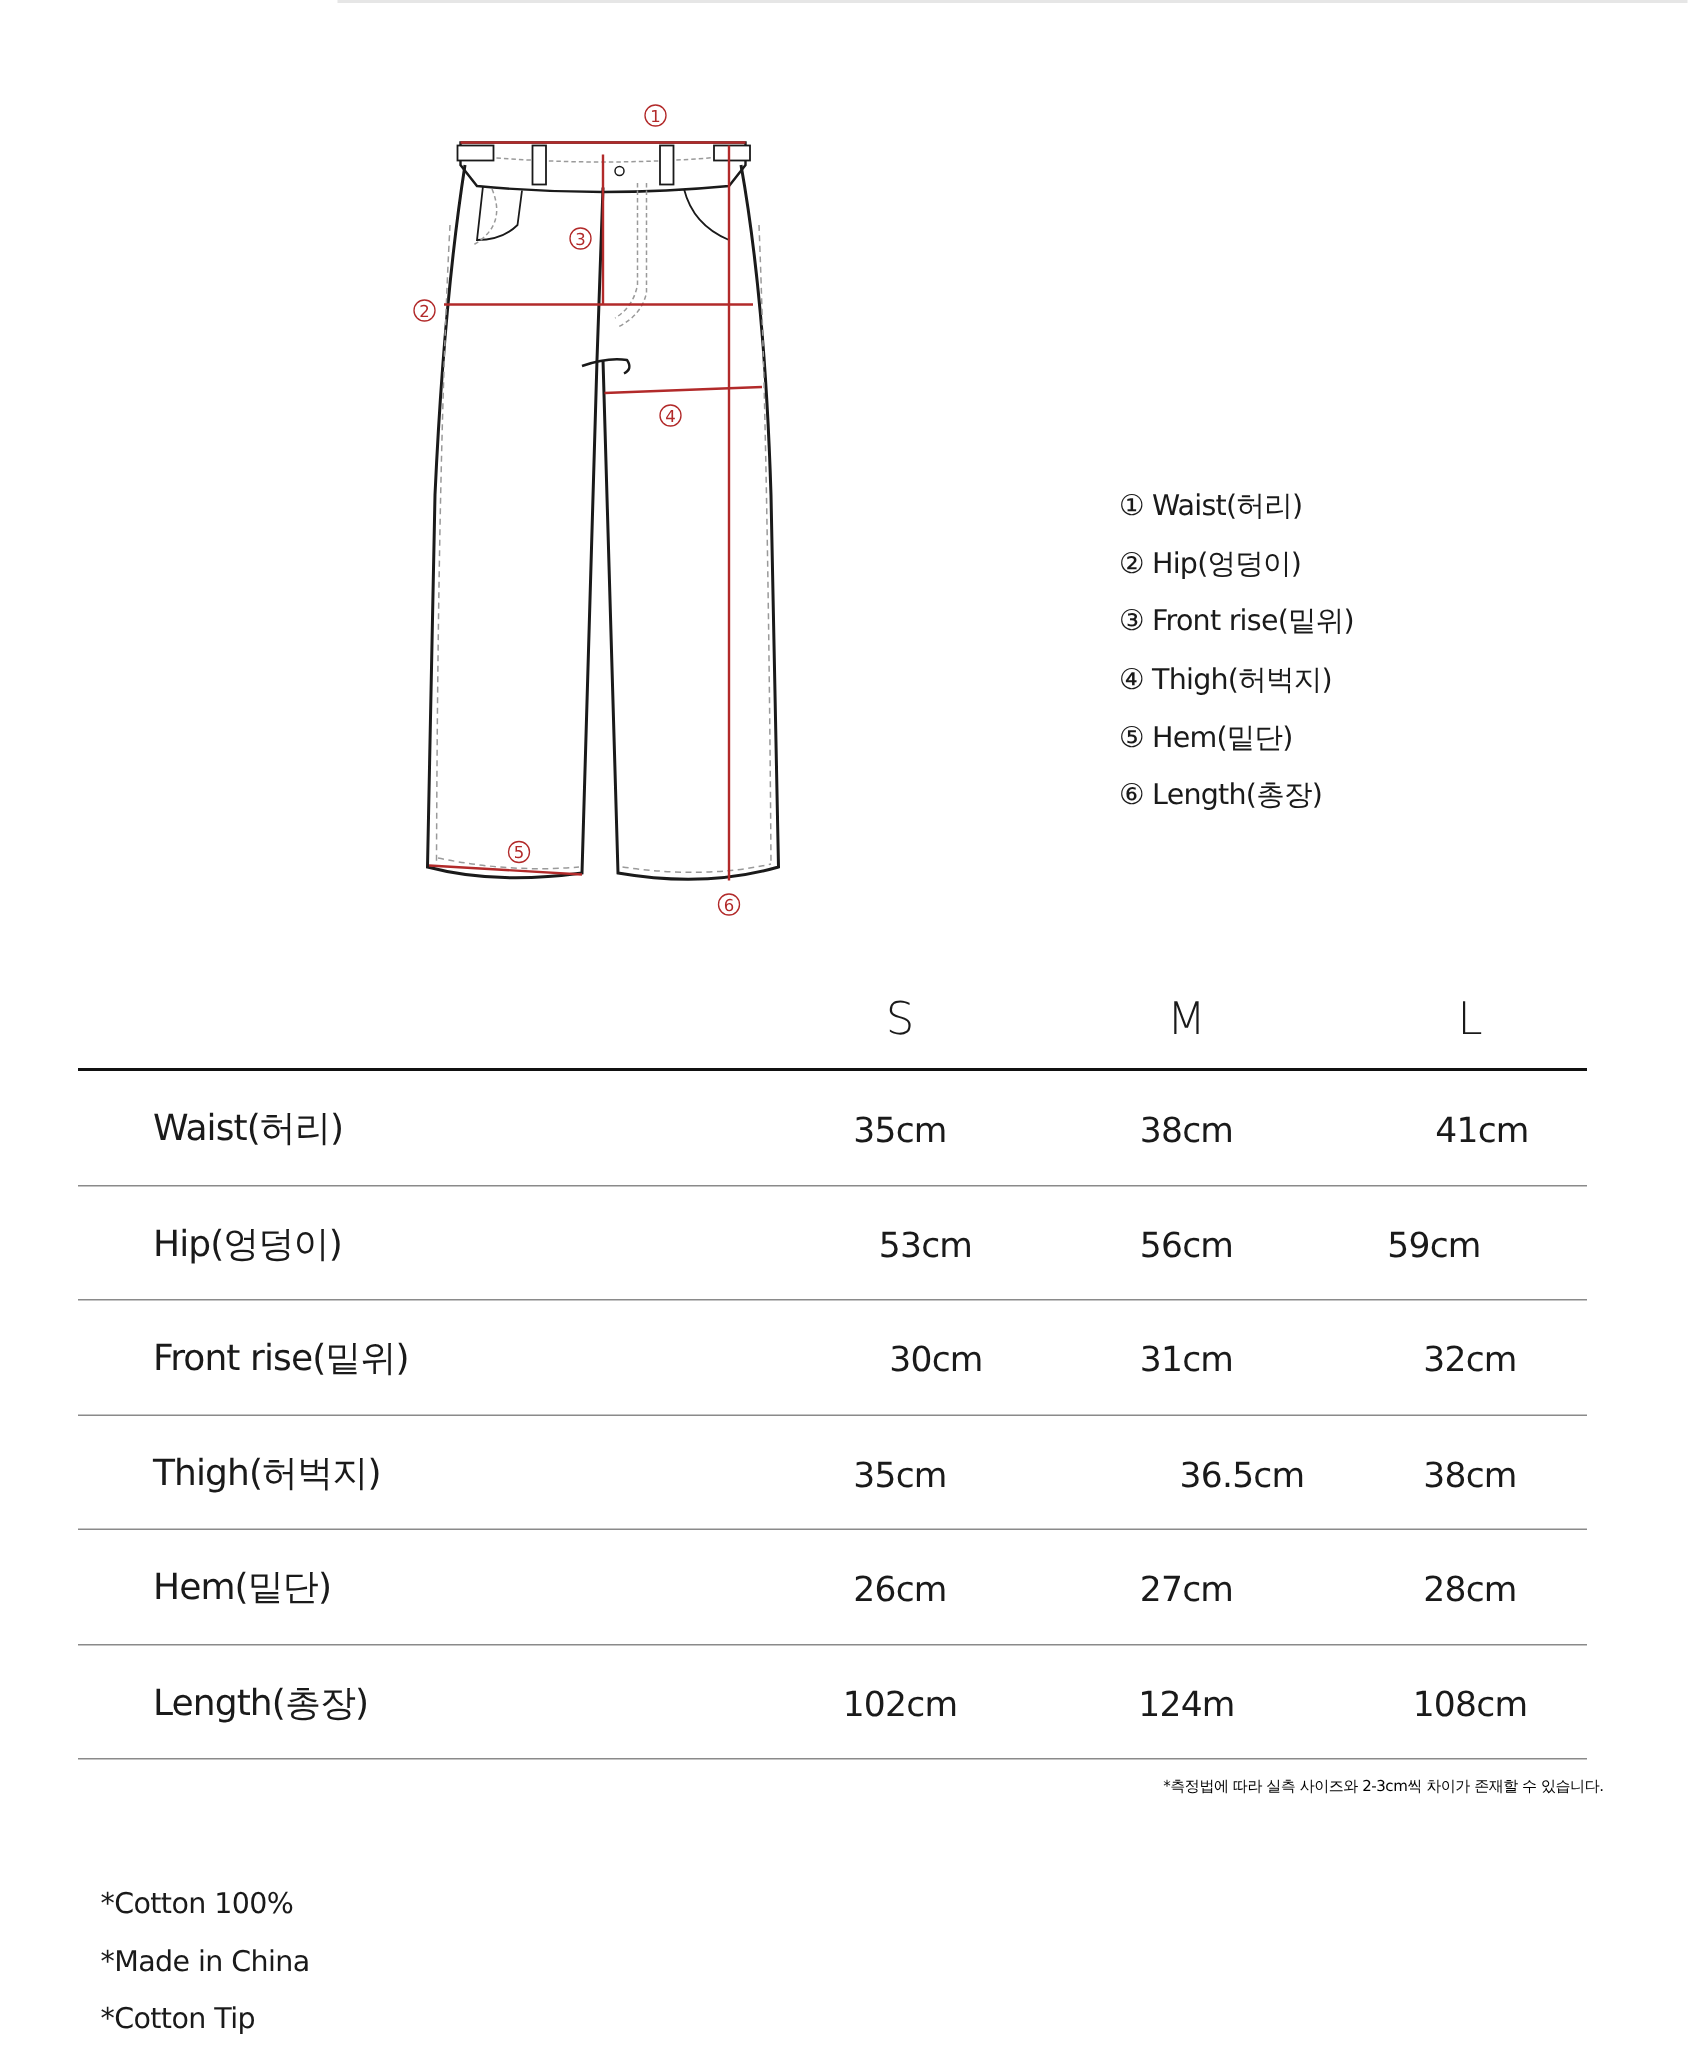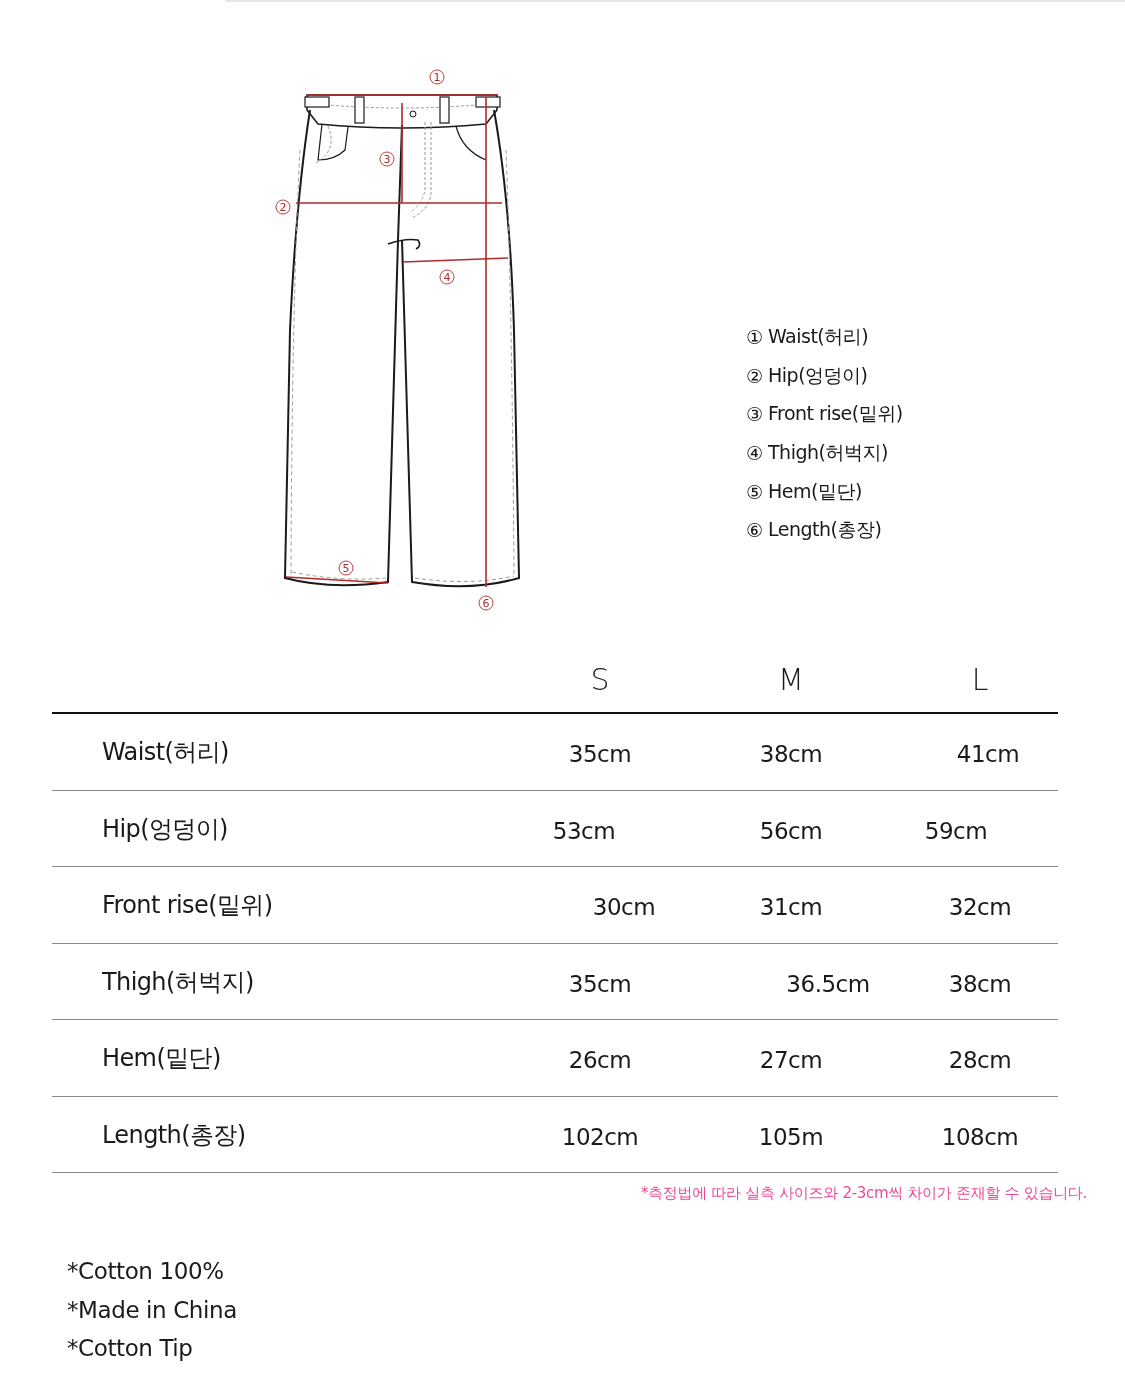--- a/index.html
+++ b/index.html
@@ -9,23 +9,23 @@
   .diagram { position: absolute; left: 260px; top: 55px; width: 280px; height: 570px; }
   .legend { position: absolute; left: 746px; top: 318px; }
   .legend-item { height: 38.6px; font-size: 19px; letter-spacing: -0.5px; display: flex; align-items: center; }
   .legend-num { display: inline-block; width: 22px; font-size: 19px; }
   .size-table { position: absolute; left: 52px; top: 650px; width: 1006px; }
   .head-row { height: 62px; position: relative; border-bottom: 2px solid #111; }
   .head-cell { position: absolute; top: 12px; font-size: 30px; font-weight: 300; transform: translateX(-50%); }
   .row { height: 75.5px; position: relative; border-bottom: 1.5px solid #8a8a8a; }
   .row-label { position: absolute; left: 50px; top: 22px; font-size: 24px; letter-spacing: -0.6px; }
   .row-cell { position: absolute; top: 27px; font-size: 23px; letter-spacing: -0.5px; transform: translateX(-50%); text-align: right; }
-  .note { position: absolute; right: 38px; top: 1184px; font-size: 15px; letter-spacing: -0.3px; color: #ec4899; }
+  .note { position: absolute; right: 56px; top: 1184px; font-size: 10px; letter-spacing: -0.3px; color: #000000; }
   .footer { position: absolute; left: 67px; top: 1258px; }
-  .footer-item { height: 38.5px; font-size: 23px; letter-spacing: -0.4px; }
+  .footer-item { height: 38.5px; font-size: 19px; letter-spacing: -0.4px; }
 </style>
 </head>
 <body>
 
 <div class="top-rule"></div>
 
 <div class="diagram">
   <svg width="280" height="570" viewBox="260 55 280 570" xmlns="http://www.w3.org/2000/svg">
 
     <path d="M307 95 L497 95 L497 110 L486 124 Q402 132 318 124 L307 110 Z" fill="#fff" stroke="#1a1a1a" stroke-width="1.6"></path>
@@ -111,21 +111,21 @@
   </div>
 
   <div class="row">
     <span class="row-label">Waist(허리)</span>
     <span class="row-cell" style="left:548px">35cm</span>
     <span class="row-cell" style="left:739px">38cm</span>
     <span class="row-cell" style="left:936px">41cm</span>
   </div>
   <div class="row">
     <span class="row-label">Hip(엉덩이)</span>
-    <span class="row-cell" style="left:532px">53cm</span>
+    <span class="row-cell" style="left:565px">53cm</span>
     <span class="row-cell" style="left:739px">56cm</span>
     <span class="row-cell" style="left:904px">59cm</span>
   </div>
   <div class="row">
     <span class="row-label">Front rise(밑위)</span>
     <span class="row-cell" style="left:572px">30cm</span>
     <span class="row-cell" style="left:739px">31cm</span>
     <span class="row-cell" style="left:928px">32cm</span>
   </div>
   <div class="row">
@@ -136,21 +136,21 @@
   </div>
   <div class="row">
     <span class="row-label">Hem(밑단)</span>
     <span class="row-cell" style="left:548px">26cm</span>
     <span class="row-cell" style="left:739px">27cm</span>
     <span class="row-cell" style="left:928px">28cm</span>
   </div>
   <div class="row">
     <span class="row-label">Length(총장)</span>
     <span class="row-cell" style="left:548px">102cm</span>
-    <span class="row-cell" style="left:739px">105m</span>
+    <span class="row-cell" style="left:739px">124m</span>
     <span class="row-cell" style="left:928px">108cm</span>
   </div>
 </div>
 
 <div class="note">*측정법에 따라 실측 사이즈와 2-3cm씩 차이가 존재할 수 있습니다.</div>
 
 <div class="footer">
   <div class="footer-item">*Cotton 100%</div>
   <div class="footer-item">*Made in China</div>
   <div class="footer-item">*Cotton Tip</div>

